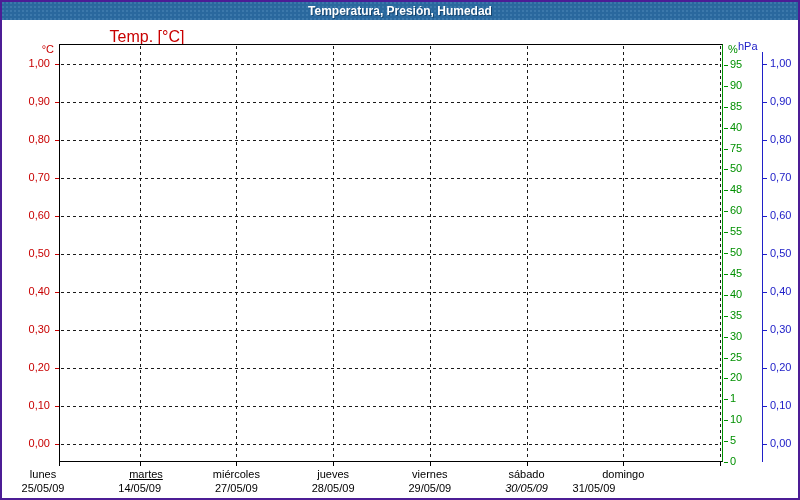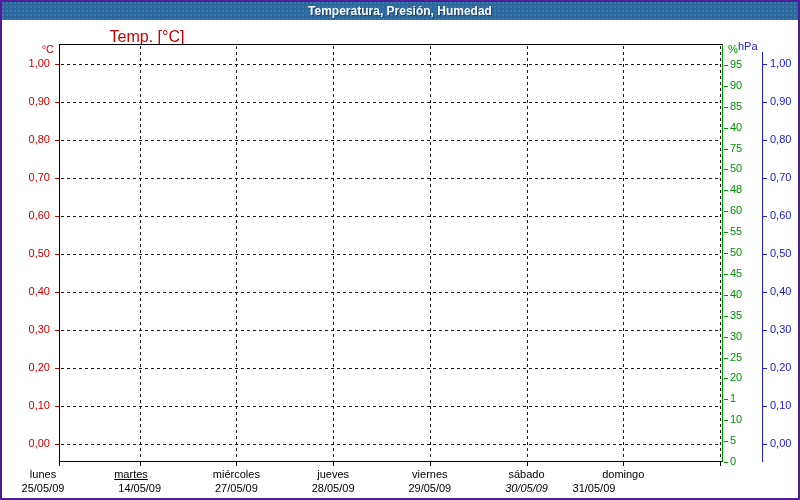--- a/index.html
+++ b/index.html
@@ -173,21 +173,21 @@
       <div class="tick tick-green" style="top: 397px;"></div>
       <div class="lbl lbl-green" style="top: 390px;">1</div>
       <div class="tick tick-green" style="top: 418px;"></div>
       <div class="lbl lbl-green" style="top: 411px;">10</div>
       <div class="tick tick-green" style="top: 439px;"></div>
       <div class="lbl lbl-green" style="top: 432px;">5</div>
       <div class="tick tick-green" style="top: 460px;"></div>
       <div class="lbl lbl-green" style="top: 453px;">0</div>
       <div class="day-name" style="left: -7px;">lunes</div>
       <div class="day-date" style="left: -7px;">25/05/09</div>
-      <div class="day-name" style="left: 81px; text-decoration: underline;">martes</div>
+      <div class="day-name" style="left: 96px; text-decoration: underline;">martes</div>
       <div class="day-date" style="left: 89.71px;">14/05/09</div>
       <div class="day-name" style="left: 186.42px;">miércoles</div>
       <div class="day-date" style="left: 186.42px;">27/05/09</div>
       <div class="day-name" style="left: 283.13px;">jueves</div>
       <div class="day-date" style="left: 283.13px;">28/05/09</div>
       <div class="day-name" style="left: 379.84px;">viernes</div>
       <div class="day-date" style="left: 379.84px;">29/05/09</div>
       <div class="day-name" style="left: 476.55px;">sábado</div>
       <div class="day-date" style="left: 476.55px; font-style: italic;">30/05/09</div>
       <div class="day-name" style="left: 573.26px;">domingo</div>

